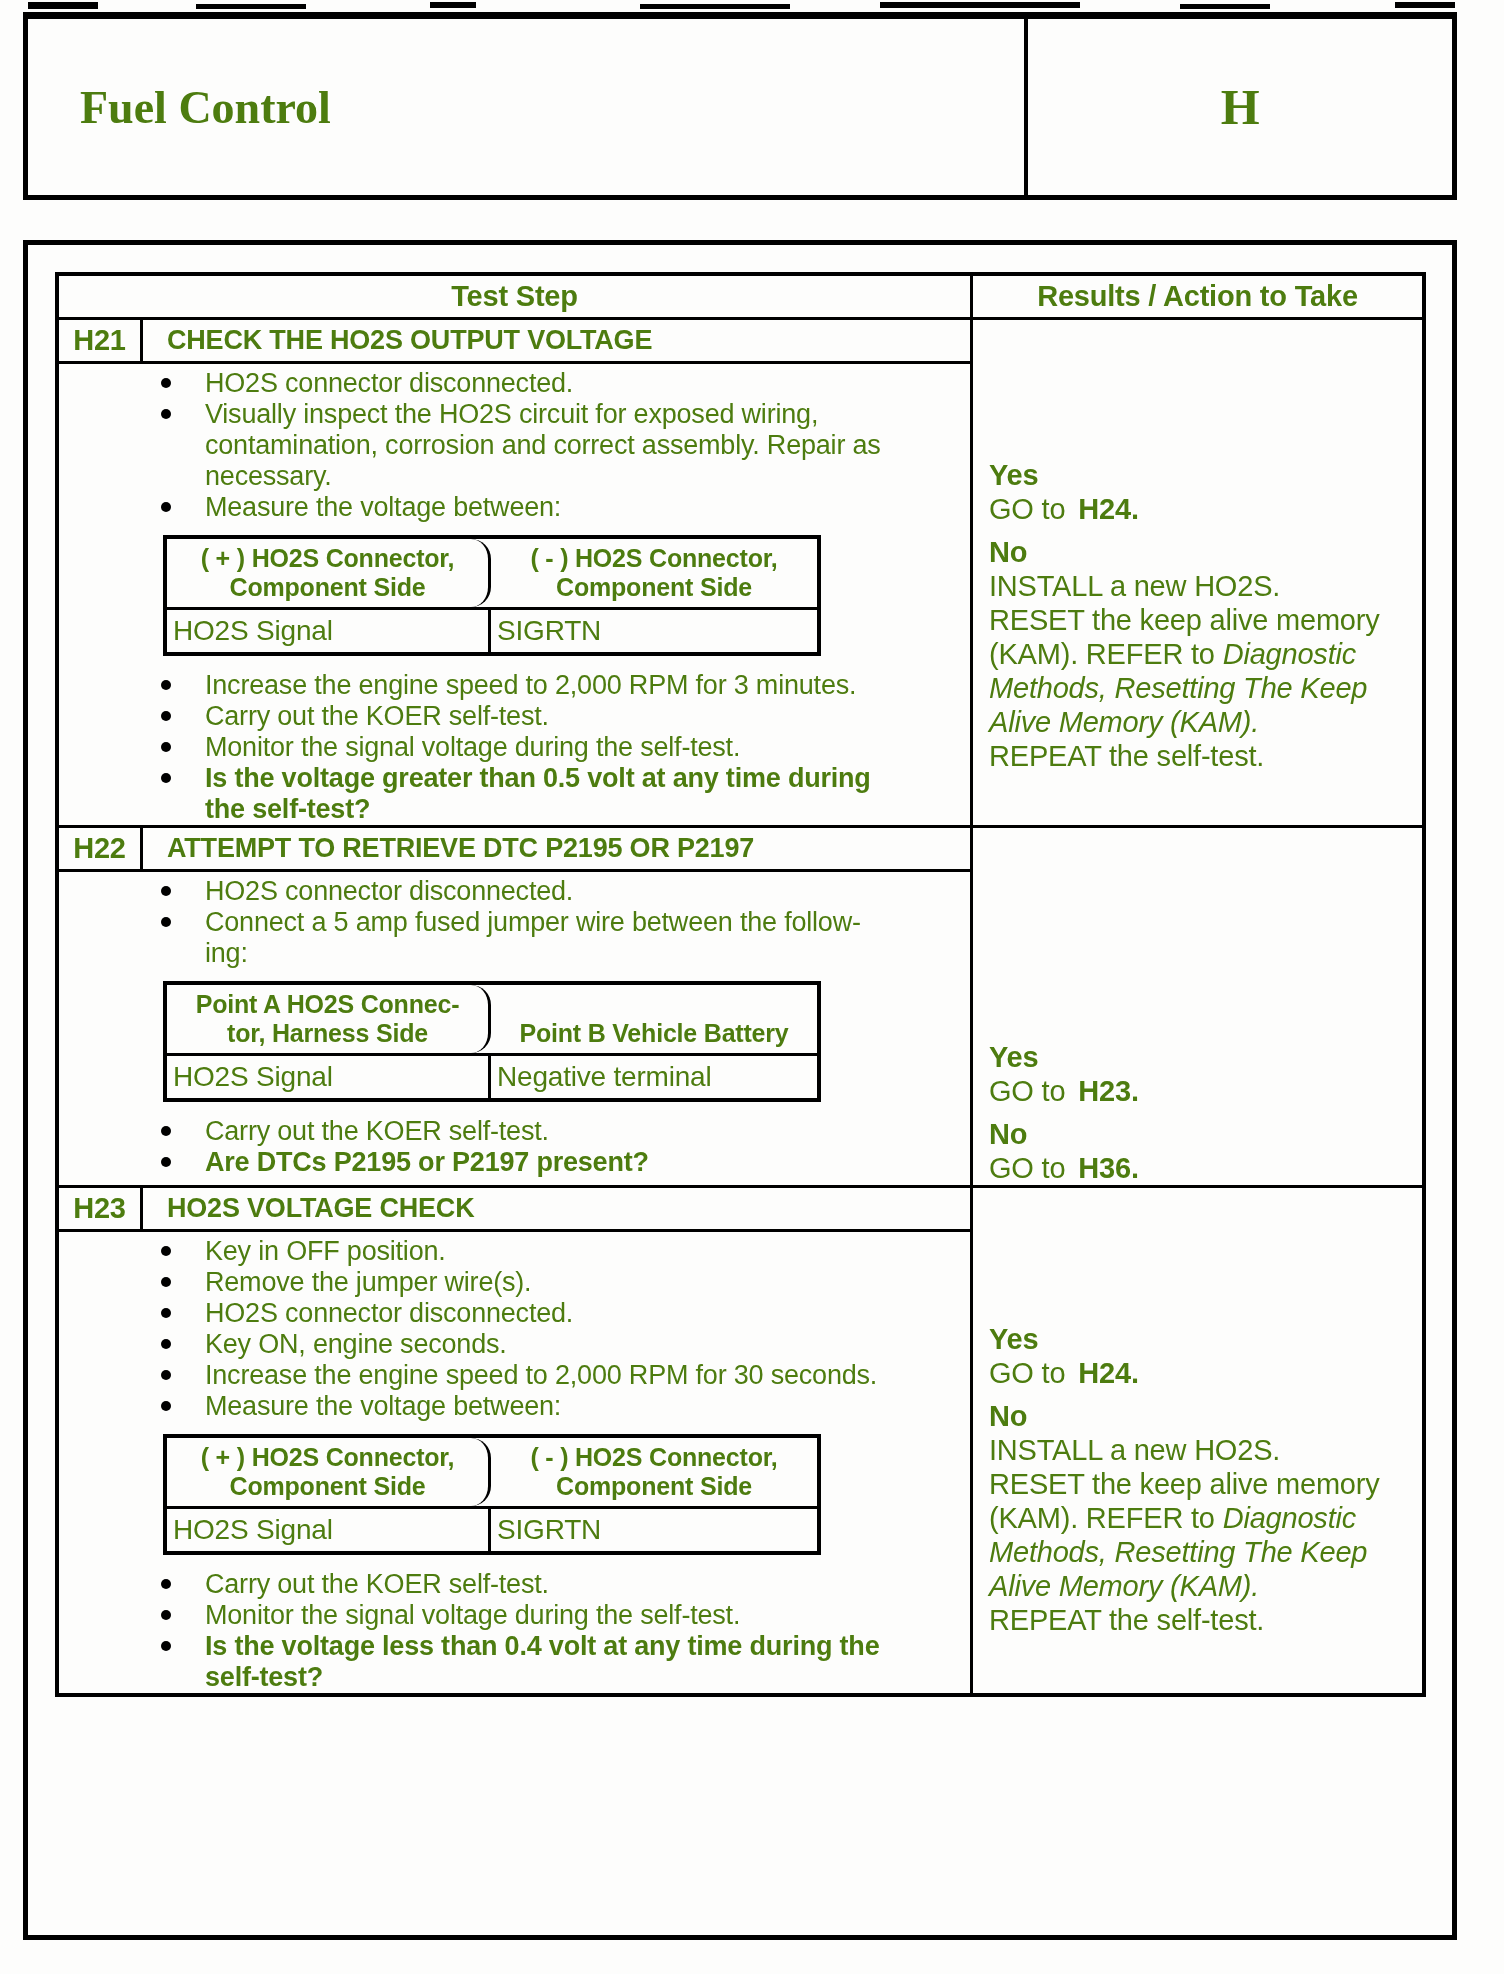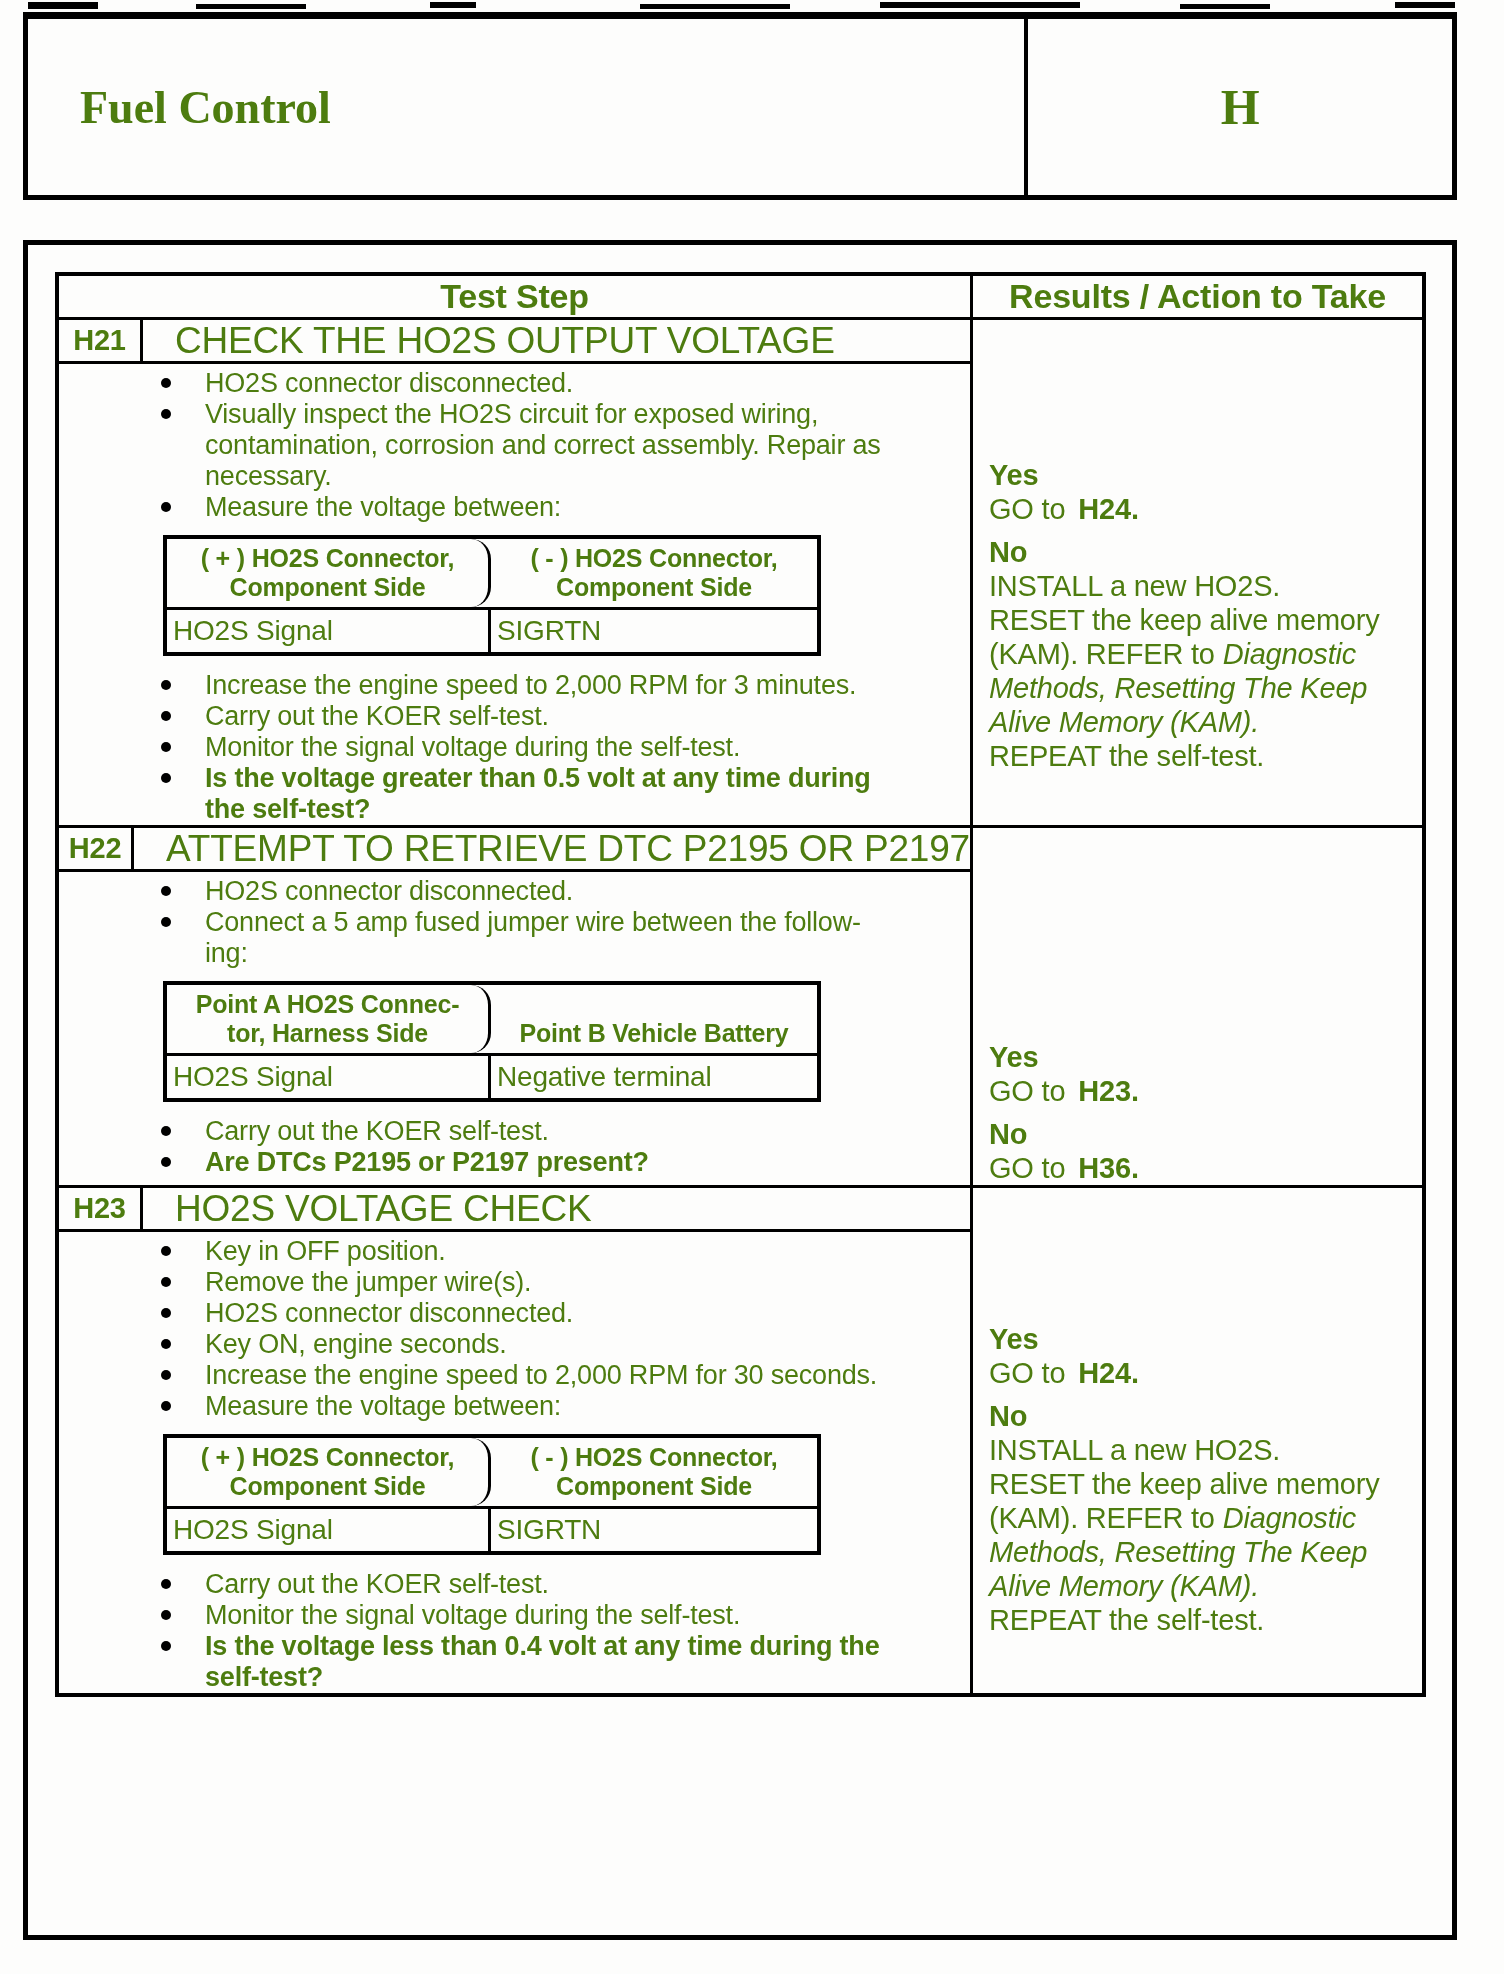--- a/index.html
+++ b/index.html
@@ -41,40 +41,40 @@
     position:absolute;left:23px;top:240px;width:1434px;height:1700px;
     border:5px solid #000;box-sizing:border-box;
   }
 
   
   .test-table{
     position:absolute;left:55px;top:272px;width:1371px;
     border:4px solid #000;box-sizing:border-box;background:#fdfdfc;
   }
   .thead{display:flex;border-bottom:3px solid #000;height:41px;}
-  .th{font-weight:700;font-size:34px;display:flex;align-items:center;justify-content:center;}
+  .th{font-weight:700;font-size:29px;display:flex;align-items:center;justify-content:center;}
   .th-left{width:914px;border-right:3px solid #000;box-sizing:border-box;}
   .th-right{flex:1;}
 
   .step{display:flex;border-bottom:3px solid #000;box-sizing:border-box;}
   .step:last-child{border-bottom:none;}
   .step0{min-height:503px;}
   .step1{min-height:345px;}
   .step2{min-height:494px;}
 
   .step-left{width:914px;border-right:3px solid #000;box-sizing:border-box;display:flex;flex-direction:column;}
   .title-row{display:flex;border-bottom:3px solid #000;height:41px;flex:none;}
   .step-id{
     width:81px;border-right:3px solid #000;box-sizing:content-box;
     display:flex;align-items:center;justify-content:center;
     font-weight:700;font-size:29px;
   }
   .step-title{
-    flex:1;display:flex;align-items:center;padding-left:32px;
-    font-weight:400;font-size:37px;white-space:nowrap;
+    flex:1;display:flex;align-items:center;padding-left:24px;
+    font-weight:700;font-size:27px;white-space:nowrap;
   }
   .content{padding-top:4px;}
 
   .bullet{display:flex;padding-left:102px;font-size:27px;line-height:31px;}
   .dot{flex:none;width:10px;height:10px;border-radius:50%;background:#000;margin-top:10px;}
   .btxt{padding-left:34px;white-space:pre-line;flex:1;padding-right:8px;}
   .bullet.q .btxt{font-weight:700;}
 
   
   .pin-table{

